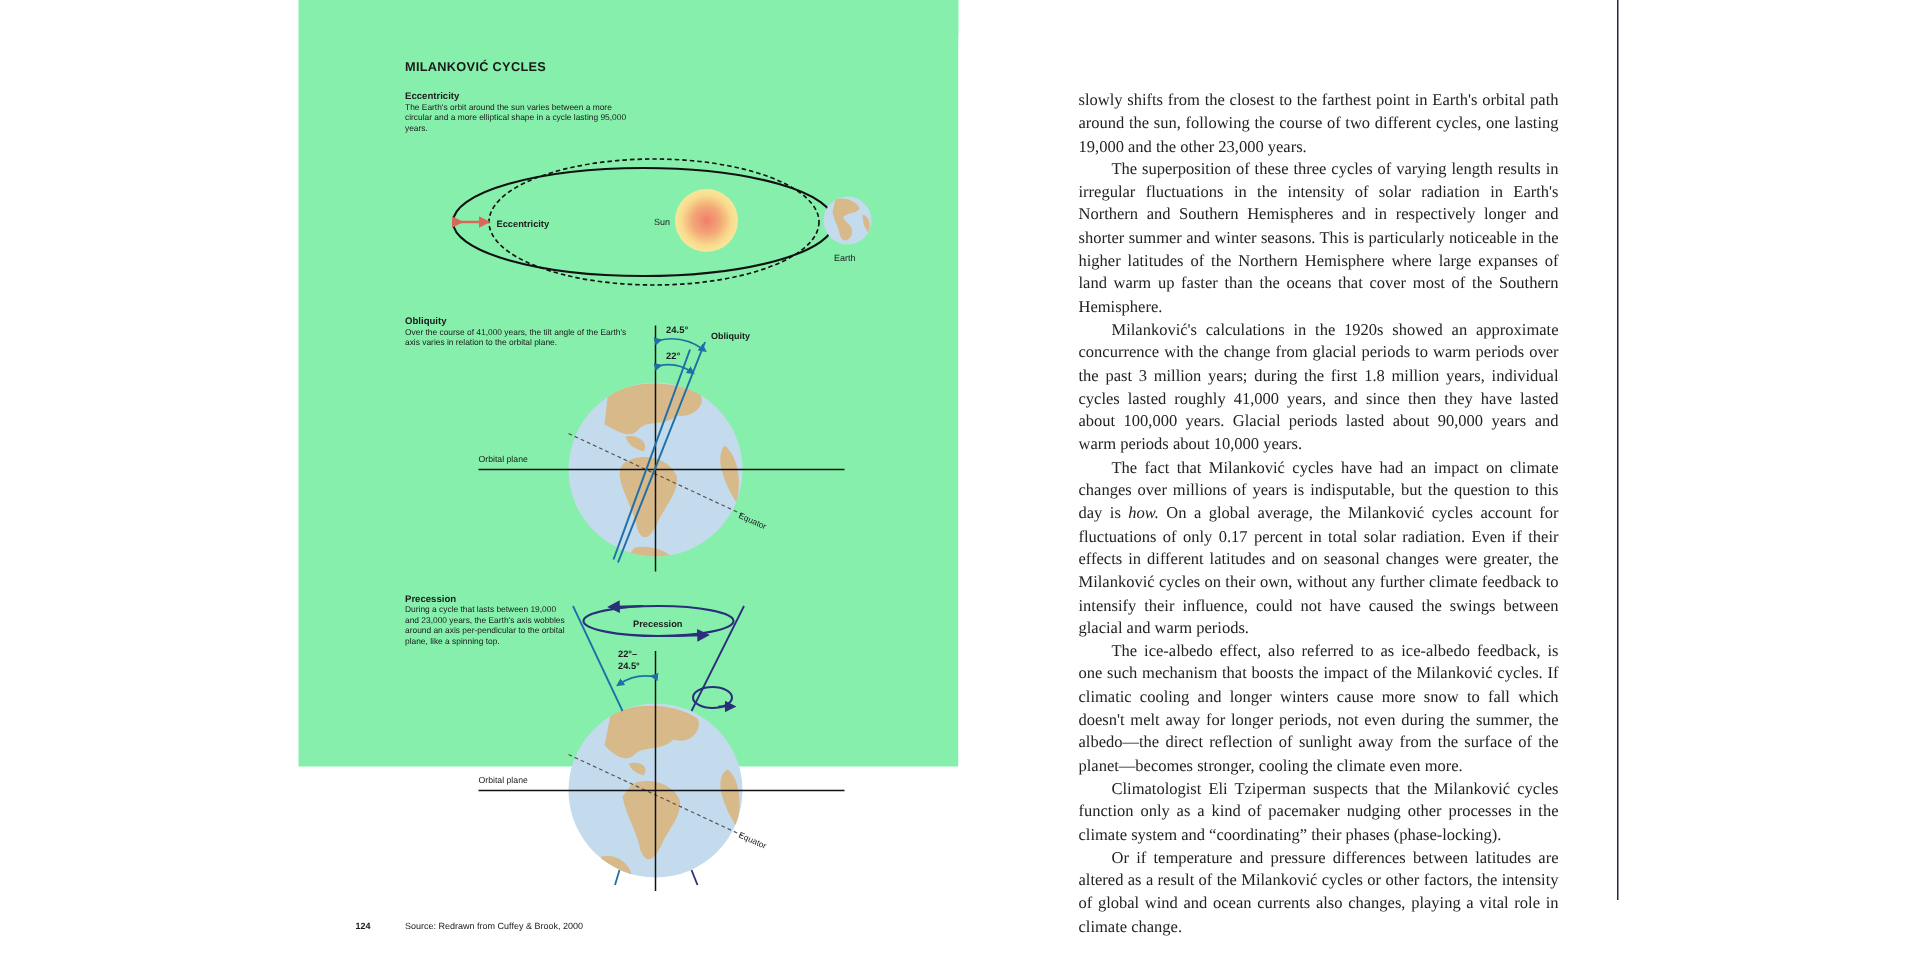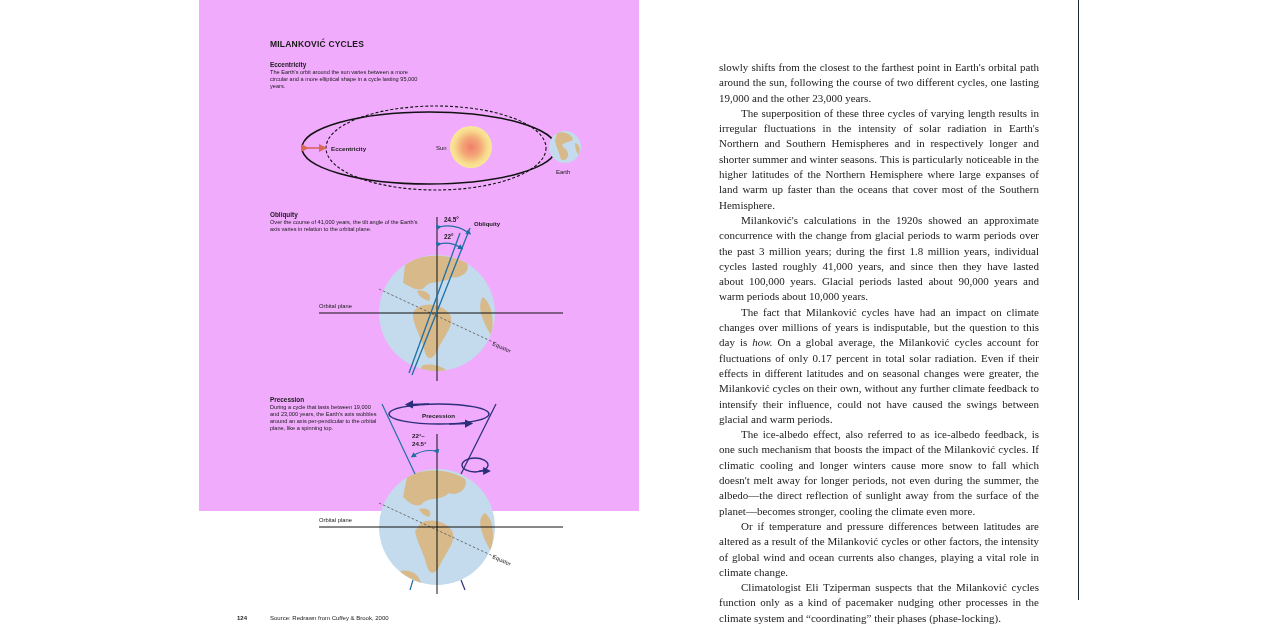--- a/index.html
+++ b/index.html
@@ -2,21 +2,21 @@
 <html><head>
   <meta charset="utf-8">
   <style>
     html, body { margin: 0; padding: 0; }
     body {
       width: 1280px; height: 640px; background: #ffffff; position: relative; overflow: hidden;
       font-family: "Liberation Sans", sans-serif;
     }
     .left-page {
       position: absolute; left: 199px; top: 0; width: 440px; height: 511px;
-      background: #f0abfc;
+      background: #86efac;
     }
     .right-page {
       position: absolute; left: 639px; top: 0; width: 441px; height: 640px;
       background: #ffffff;
       margin-top: 24px;
     }
     .right-rule {
       position: absolute; left: 1078px; top: 0; width: 1px; height: 600px;
       background: #1d2a3a;
     }
@@ -172,19 +172,19 @@
   <div class="source">Source: Redrawn from Cuffey &amp; Brook, 2000</div>
 </div>
 
 <div class="right-page">
   <div class="body-text">
     <p class="cont">slowly shifts from the closest to the farthest point in Earth's orbital path around the sun, following the course of two different cycles, one lasting 19,000 and the other 23,000 years.</p>
     <p>The superposition of these three cycles of varying length results in irregular fluctuations in the intensity of solar radiation in Earth's Northern and Southern Hemispheres and in respectively longer and shorter summer and winter seasons. This is particularly noticeable in the higher latitudes of the Northern Hemisphere where large expanses of land warm up faster than the oceans that cover most of the Southern Hemisphere.</p>
     <p>Milanković's calculations in the 1920s showed an approximate concurrence with the change from glacial periods to warm periods over the past 3 million years; during the first 1.8 million years, individual cycles lasted roughly 41,000 years, and since then they have lasted about 100,000 years. Glacial periods lasted about 90,000 years and warm periods about 10,000 years.</p>
     <p><span>The fact that Milanković cycles have had an impact on climate changes over millions of years is indisputable, but the question to this day is </span><em>how.</em><span> On a global average, the Milanković cycles account for fluctuations of only 0.17 percent in total solar radiation. Even if their effects in different latitudes and on seasonal changes were greater, the Milanković cycles on their own, without any further climate feedback to intensify their influence, could not have caused the swings between glacial and warm periods.</span></p>
     <p>The ice-albedo effect, also referred to as ice-albedo feedback, is one such mechanism that boosts the impact of the Milanković cycles. If climatic cooling and longer winters cause more snow to fall which doesn't melt away for longer periods, not even during the summer, the albedo—the direct reflection of sunlight away from the surface of the planet—becomes stronger, cooling the climate even more.</p>
+    <p>Climatologist Eli Tziperman suspects that the Milanković cycles function only as a kind of pacemaker nudging other processes in the climate system and “coordinating” their phases (phase-locking).</p>
     <p>Or if temperature and pressure differences between latitudes are altered as a result of the Milanković cycles or other factors, the intensity of global wind and ocean currents also changes, playing a vital role in climate change.</p>
-    <p>Climatologist Eli Tziperman suspects that the Milanković cycles function only as a kind of pacemaker nudging other processes in the climate system and “coordinating” their phases (phase-locking).</p>
   </div>
   <div class="page-num-right">125</div>
 </div>
 
 <div class="right-rule"></div>
 
 </body></html>

